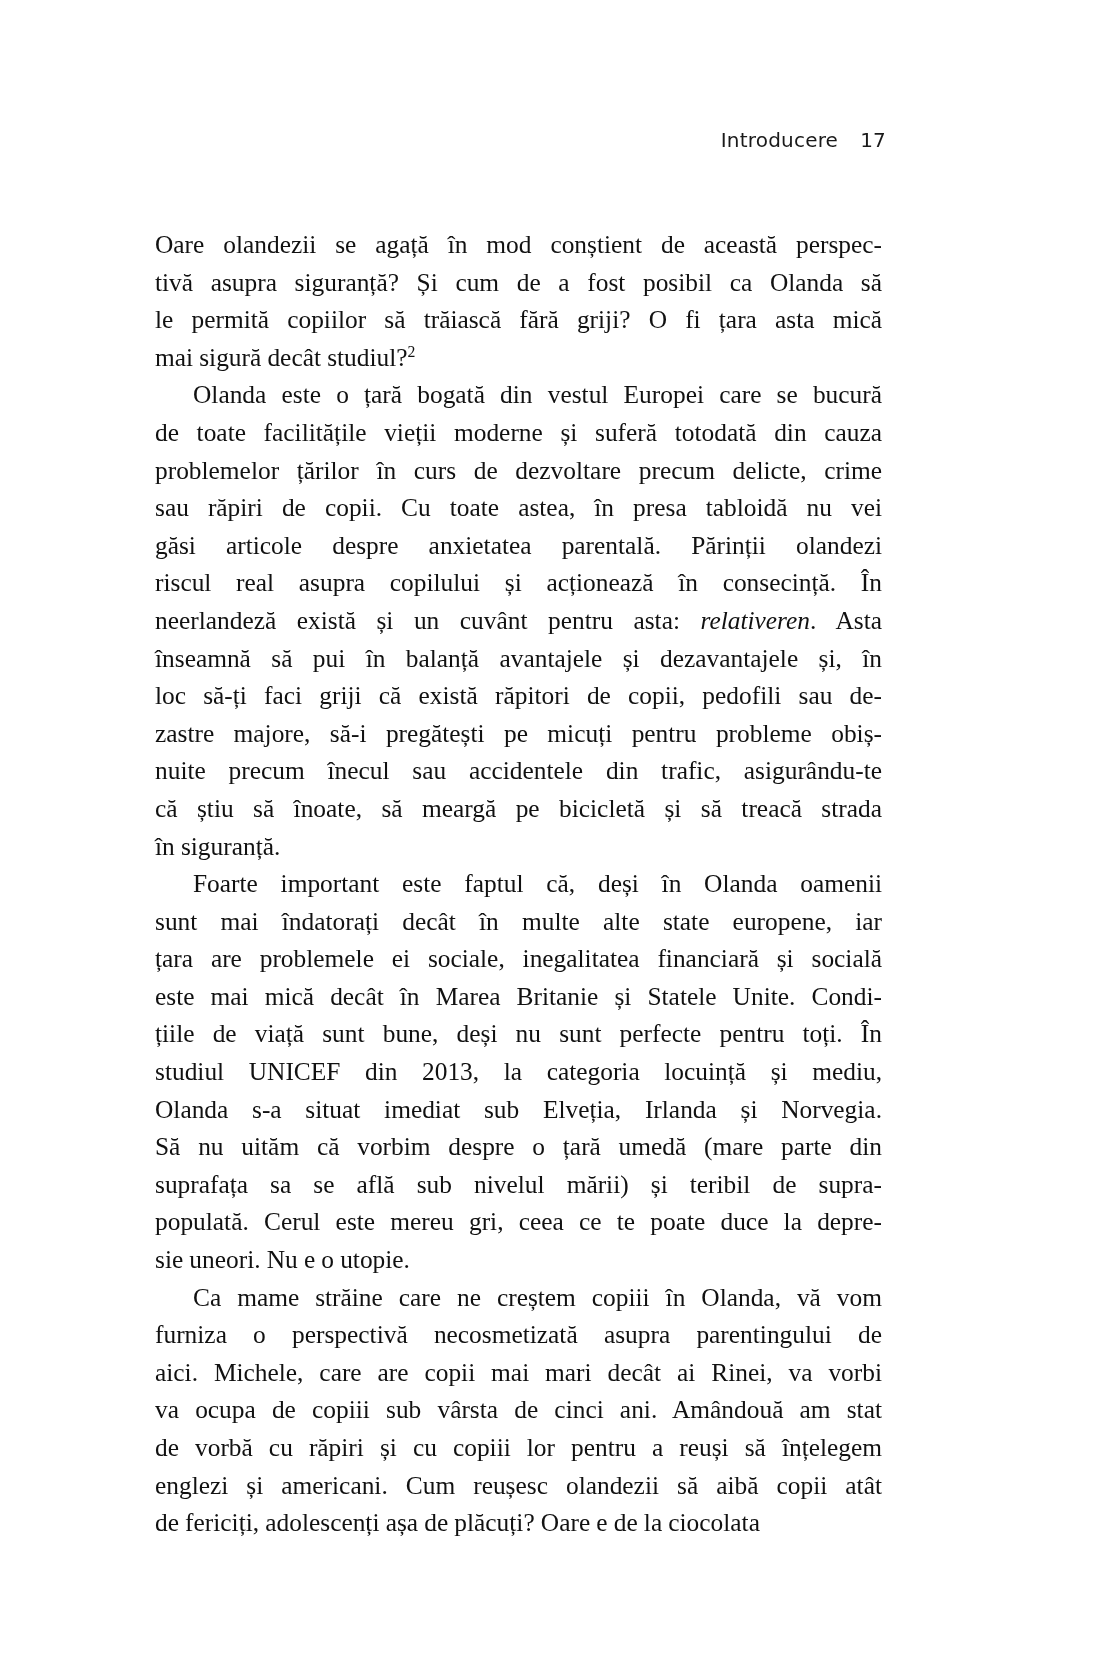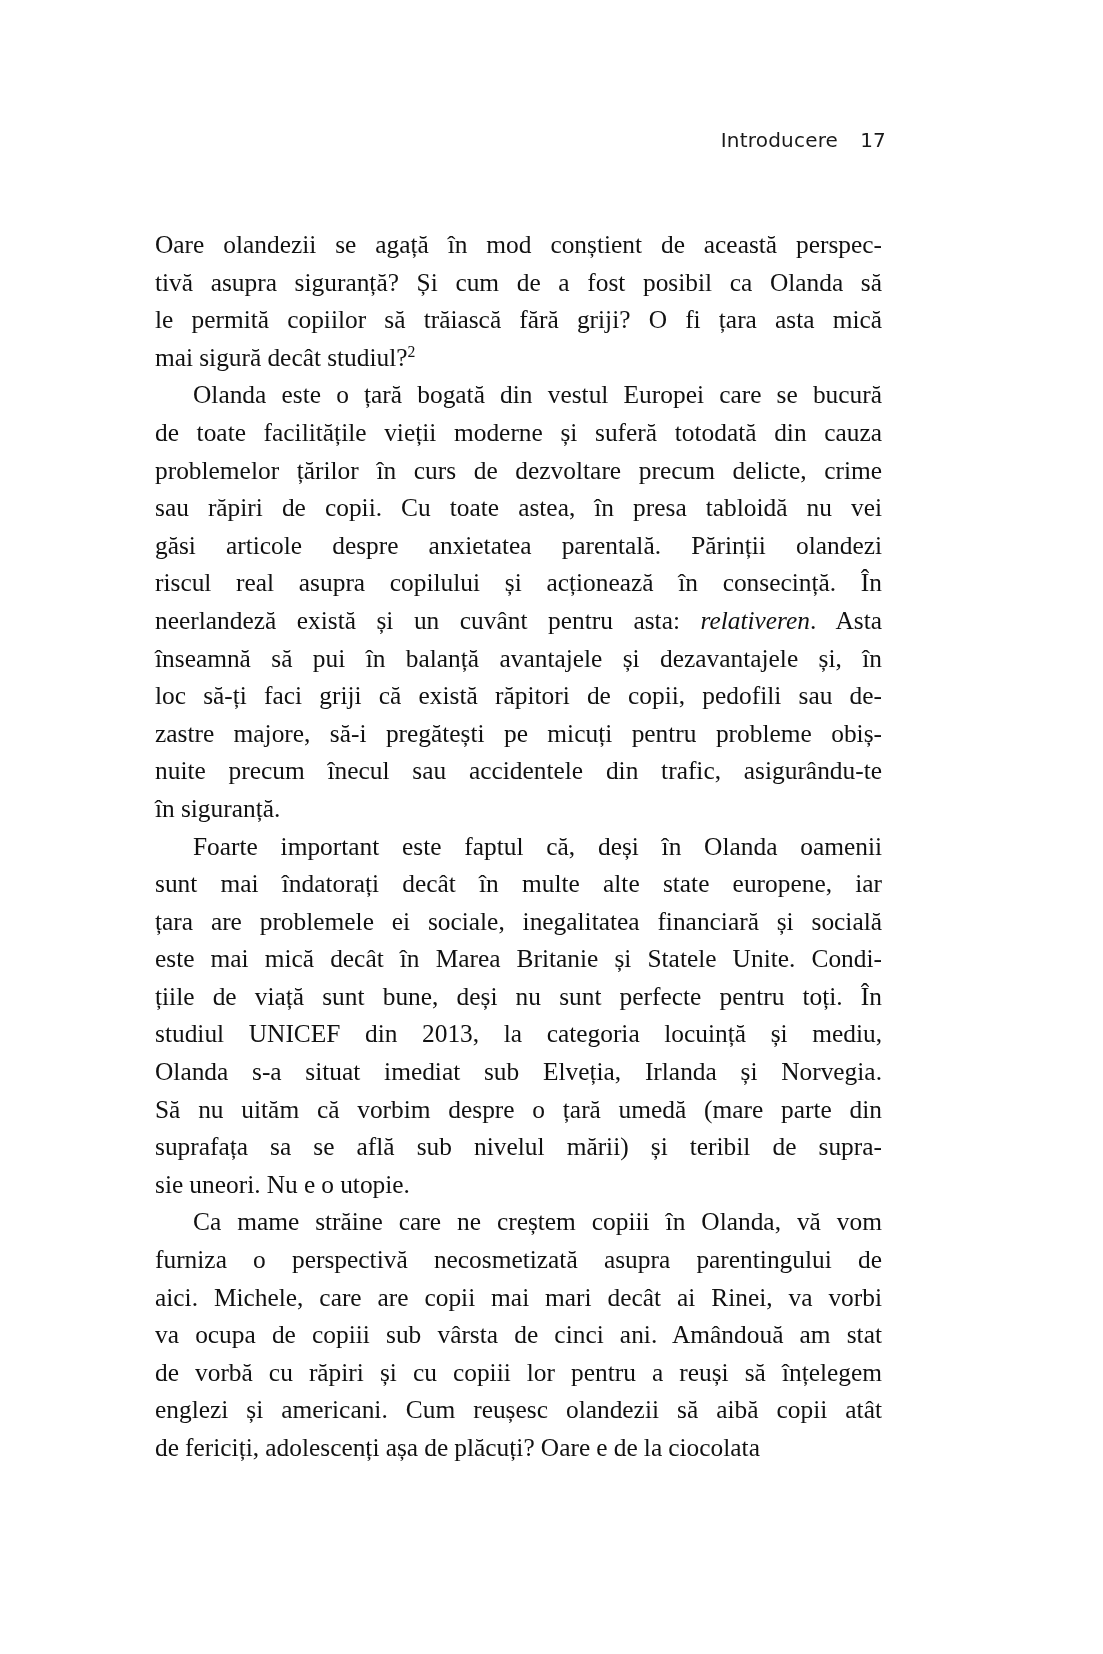--- a/index.html
+++ b/index.html
@@ -111,33 +111,35 @@
       <span class="ln">de toate facilitățile vieții moderne și suferă totodată din cauza</span>
       <span class="ln">problemelor țărilor în curs de dezvoltare precum delicte, crime</span>
       <span class="ln">sau răpiri de copii. Cu toate astea, în presa tabloidă nu vei</span>
       <span class="ln">găsi articole despre anxietatea parentală. Părinții olandezi</span>
       <span class="ln">riscul real asupra copilului și acționează în consecință. În</span>
       <span class="ln"><span>neerlandeză există și un cuvânt pentru asta: </span><span class="it">relativeren</span><span>. Asta</span></span>
       <span class="ln">înseamnă să pui în balanță avantajele și dezavantajele și, în</span>
       <span class="ln">loc să-ți faci griji că există răpitori de copii, pedofili sau de-</span>
       <span class="ln">zastre majore, să-i pregătești pe micuți pentru probleme obiș-</span>
       <span class="ln">nuite precum înecul sau accidentele din trafic, asigurându-te</span>
+      <span class="ln">că știu să înoate, să meargă pe bicicletă și să treacă strada</span>
       <span class="ln last">în siguranță.</span>
     </p>
 
     <p class="para">
       <span class="ln indent">Foarte important este faptul că, deși în Olanda oamenii</span>
       <span class="ln">sunt mai îndatorați decât în multe alte state europene, iar</span>
       <span class="ln">țara are problemele ei sociale, inegalitatea financiară și socială</span>
       <span class="ln">este mai mică decât în Marea Britanie și Statele Unite. Condi-</span>
       <span class="ln">țiile de viață sunt bune, deși nu sunt perfecte pentru toți. În</span>
       <span class="ln">studiul UNICEF din 2013, la categoria locuință și mediu,</span>
       <span class="ln">Olanda s-a situat imediat sub Elveția, Irlanda și Norvegia.</span>
       <span class="ln">Să nu uităm că vorbim despre o țară umedă (mare parte din</span>
       <span class="ln">suprafața sa se află sub nivelul mării) și teribil de supra-</span>
+      <span class="ln">populată. Cerul este mereu gri, ceea ce te poate duce la depre-</span>
       <span class="ln last">sie uneori. Nu e o utopie.</span>
     </p>
 
     <p class="para">
       <span class="ln indent">Ca mame străine care ne creștem copiii în Olanda, vă vom</span>
       <span class="ln">furniza o perspectivă necosmetizată asupra parentingului de</span>
       <span class="ln">aici. Michele, care are copii mai mari decât ai Rinei, va vorbi</span>
       <span class="ln">va ocupa de copiii sub vârsta de cinci ani. Amândouă am stat</span>
       <span class="ln">de vorbă cu răpiri și cu copiii lor pentru a reuși să înțelegem</span>
       <span class="ln">englezi și americani. Cum reușesc olandezii să aibă copii atât</span>

